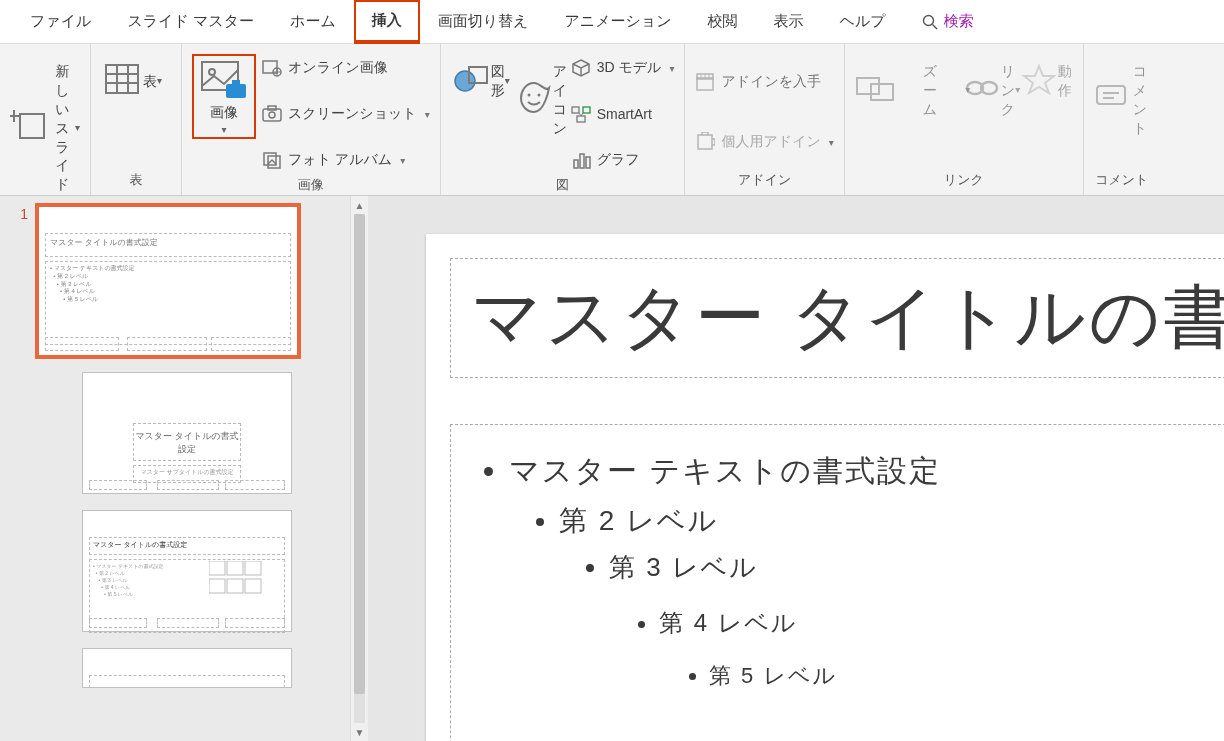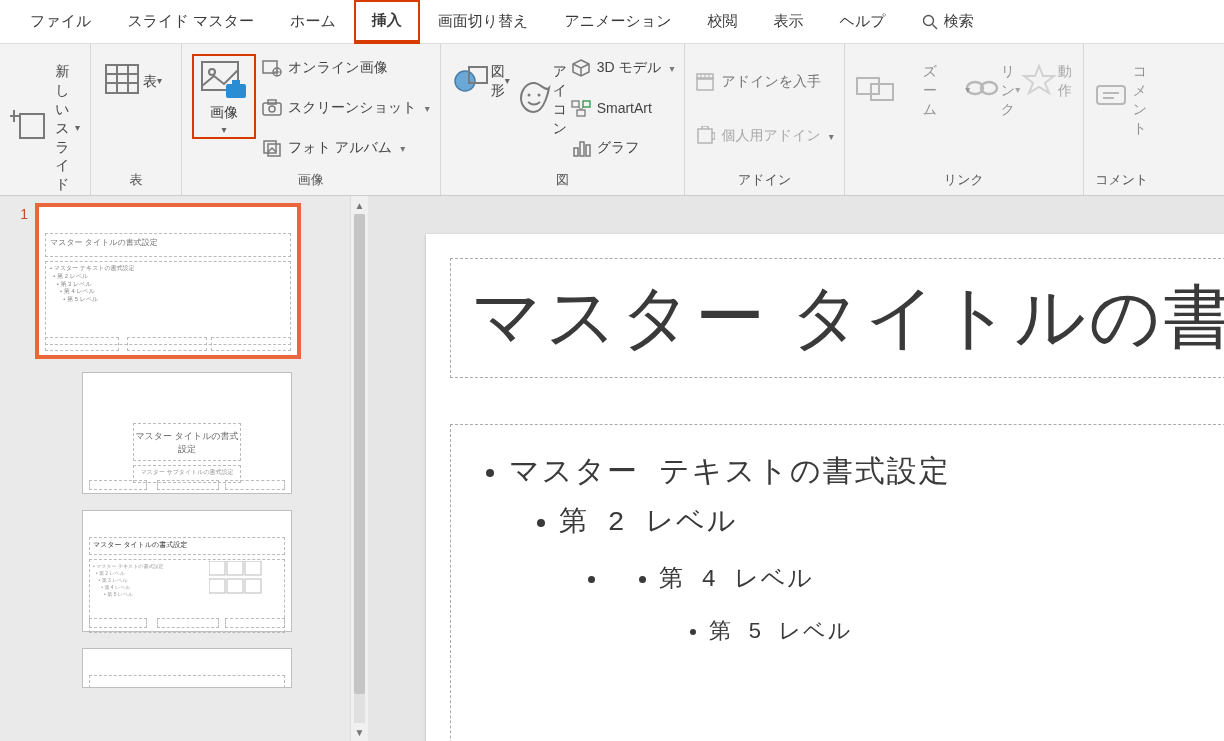--- a/index.html
+++ b/index.html
@@ -5,36 +5,36 @@
   * { box-sizing: border-box; margin: 0; padding: 0; }
   body { font-family: "Yu Gothic UI", "Meiryo", sans-serif; background: #e6e6e6; color: #3a3a3a; font-size: 14px; overflow: hidden; width: 1224px; height: 741px; }
   
   
   .tabs { display: flex; align-items: center; height: 44px; background: #fff; border-bottom: 1px solid #ddd; padding-left: 12px; gap: 0; }
   .tab { padding: 0 18px; height: 44px; display: flex; align-items: center; font-size: 15px; cursor: pointer; }
   .tab.active { font-weight: 600; }
   .tab.highlight { border: 2px solid #d93a00; border-bottom: 4px solid #d93a00; padding: 4px 16px; box-sizing: border-box; }
   .search-wrap { display:flex; align-items:center; gap:6px; padding-left: 18px; }
   .search-wrap .mag { width:16px;height:16px; }
-  .search-txt { font-size:15px; color:#404040; }
+  .search-txt { font-size:15px; color:#a21caf; }
 
   
   .ribbon { display: flex; background:#f3f3f3; border-bottom: 1px solid #ccc; height: 152px; }
   .group { display:flex; flex-direction:column; align-items:center; padding: 6px 10px 0 10px; border-right: 1px solid #d8d8d8; }
   .group-body { flex:1; display:flex; align-items:flex-start; gap: 6px; padding-top:4px;}
   .group-label { font-size:13px; color:#555; padding: 4px 0 6px 0; }
 
   .big-btn { display:flex; align-items:center; justify-content:flex-start; width: 70px; padding-top:4px; cursor:pointer; }
   .big-btn .icon-box { width:42px; height:42px; display:flex; align-items:center; justify-content:center; }
   .big-btn .lbl { text-align:center; font-size:14px; line-height:1.35; margin-top:4px; color:#444; }
   .chev { font-size:10px; color:#666; margin-top:2px; }
 
   .image-btn { border: 2px solid #d93a00; padding: 4px 6px 2px 6px; display:flex; flex-direction:column; align-items:center; }
   
-  .stack { display:flex; flex-direction:column; gap:16px; padding-top:2px; }
+  .stack { display:flex; flex-direction:column; gap:22px; padding-top:2px; }
   .small-btn { display:flex; align-items:center; gap:6px; cursor:pointer; font-size:14px; color:#444; white-space:nowrap; padding:2px 0;}
   .small-btn .sicon { width:20px; height:20px; display:flex; align-items:center; justify-content:center;}
   .small-chev{ font-size:10px; color:#777; margin-left:2px;}
 
   
   .workspace { display:flex; height: calc(741px - 44px - 152px); }
   .thumb-col { width: 368px; background:#eaeaea; position:relative; display:flex; flex-direction:column; padding: 10px 4px 10px 18px; gap:16px; overflow:hidden;}
   .thumb-scroll { position:absolute; right:0; top:0; bottom:0; width:18px; background:#f0f0f0; border-left:1px solid #ddd;}
   .thumb-scroll .track{ position:absolute; top:18px; bottom:18px; left:3px; right:3px; background:#e0e0e0;}
   .thumb-scroll .thumb{ position:absolute; top:18px; left:3px; right:3px; height:480px; background:#c5c5c5; border-radius:2px;}
@@ -55,21 +55,21 @@
   .t2-title{left:50px; right:50px; top:30px; height:38px; font-size:9px; color:#666; text-align:center; padding-top:6px;}
   .t2-sub{left:50px; right:50px; top:72px; height:18px; font-size:6px; color:#999; text-align:center; padding-top:2px;}
   .t-content-icons{position:absolute; right:12px; bottom:30px; width:70px; height:40px;}
 
   .editor { flex:1; background:#e6e6e6; position:relative; overflow:hidden;}
   .slide { position:absolute; left:58px; top:38px; width:820px; height:660px; background:#fff; box-shadow: 0 1px 3px rgba(0,0,0,0.2);}
   .ph-box{ position:absolute; border:1px dashed #aaa; }
   .title-ph{ left:24px; right:0; top:24px; height:120px; display:flex; align-items:center; padding-left:20px;}
   .title-ph span{ font-size:70px; font-weight:300; letter-spacing:3px; white-space:nowrap;}
   .body-ph{ left:24px; right:0; top:190px; height:440px; padding: 26px 20px; font-size:30px; font-weight:300; letter-spacing:2px;}
-  .body-ph ul{ list-style: disc; padding-left: 38px; font-family: Liberation Mono, monospace;}
+  .body-ph ul{ list-style: disc; padding-left: 38px;}
   .body-ph ul ul{ font-size:28px; padding-left:50px; margin-top:10px;}
   .body-ph ul ul ul{ font-size:26px;}
   .body-ph ul ul ul ul{ font-size:24px;margin-top:22px;}
   .body-ph ul ul ul ul ul{ font-size:22px;}
   .body-ph li{ margin-bottom:8px;}
 
   svg { display:block; }
 </style>
 </head>
 <body>
@@ -407,21 +407,21 @@
     <div class="slide">
       <div class="ph-box title-ph">
         <span>マスター タイトルの書</span>
       </div>
       <div class="ph-box body-ph">
         <ul>
           <li><span>マスター テキストの書式設定</span>
             <ul>
                 <li><span>第 2 レベル</span>
               <ul>
-                    <li>
+                    <li><span>第 3 レベル</span>
                 <ul>
                         <li><span>第 4 レベル</span>
                   <ul>
                             <li><span>第 5 レベル</span></li>
                           </ul>
                 </li>
                       </ul>
               </li>
                   </ul>
             </li>

